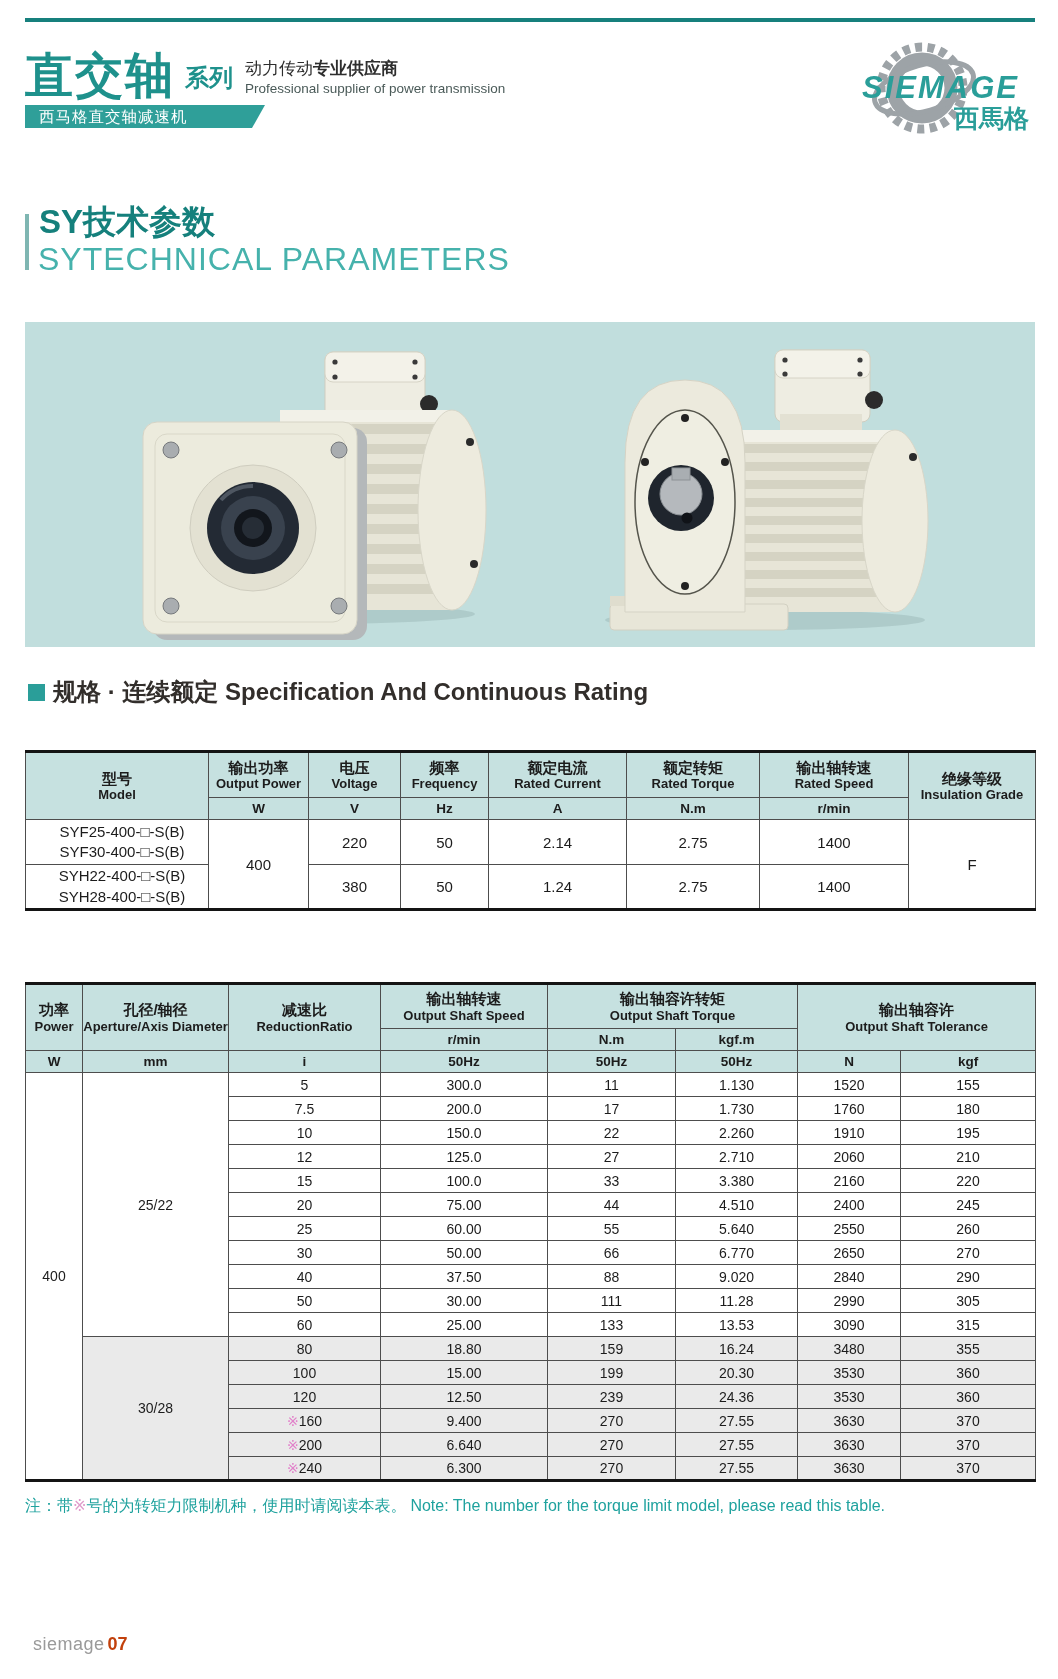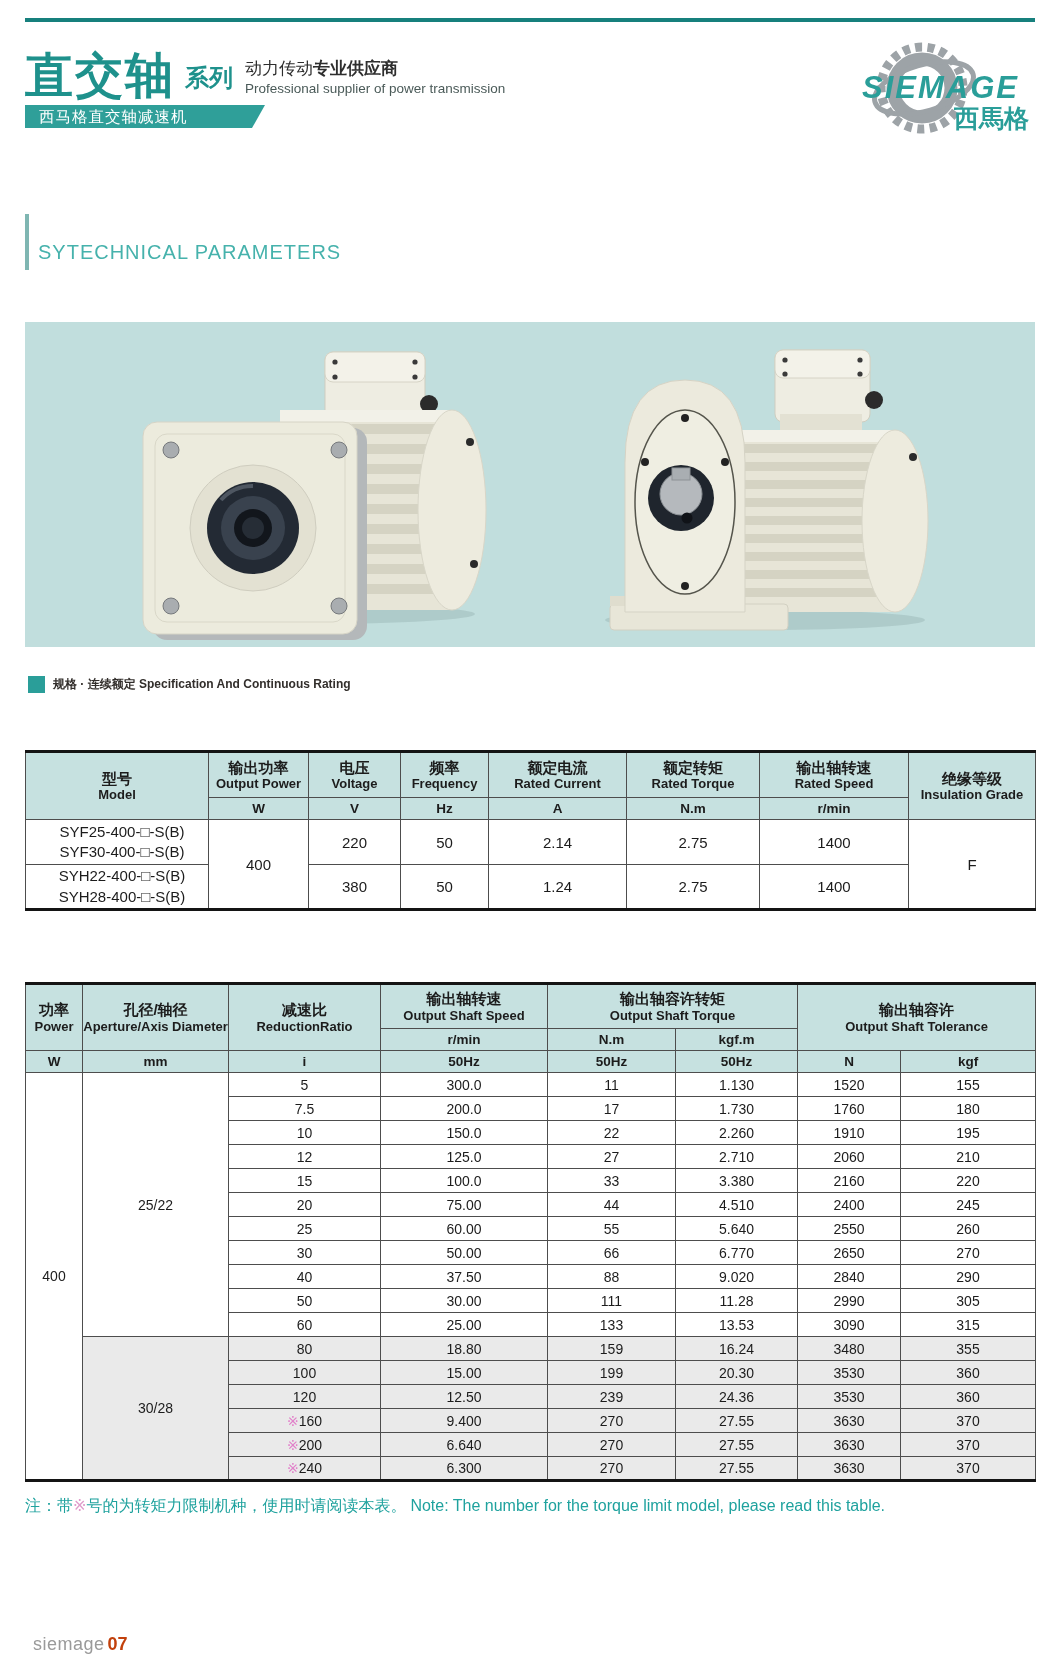--- a/index.html
+++ b/index.html
@@ -26,29 +26,29 @@
   .logo{left:848px;top:36px;width:200px;height:102px;}
   .logo svg{position:absolute;left:22px;top:0;}
   .logo .wordmark{position:absolute;left:14px;top:34px;font-size:31px;font-weight:bold;font-style:italic;
                   color:#2a9e99;letter-spacing:2px;white-space:nowrap;}
   .logo .logo-cn{position:absolute;left:106px;top:66px;font-size:25px;font-weight:bold;
                  font-family:"Liberation Serif","DejaVu Serif",serif;color:#2a9e99;white-space:nowrap;}
 
   
   .title-bar{left:25px;top:214px;width:4px;height:56px;background:#7fb6b2;}
   .title-cn{left:39px;top:200px;font-size:33px;font-weight:bold;color:#15807c;white-space:nowrap;}
-  .title-en{left:38px;top:241px;font-size:20px;color:#46b2ac;letter-spacing:1px;white-space:nowrap;}
+  .title-en{left:38px;top:241px;font-size:32px;color:#46b2ac;letter-spacing:1px;white-space:nowrap;}
 
   
   .panel{left:25px;top:322px;width:1010px;height:325px;background:#c1dedd;}
 
   
   .section-head{left:28px;top:676px;display:flex;align-items:center;}
   .section-square{width:17px;height:17px;background:#2a9e99;margin-right:8px;flex:none;}
-  .section-text{font-size:12px;font-weight:bold;color:#322e2b;white-space:nowrap;}
+  .section-text{font-size:24px;font-weight:bold;color:#322e2b;white-space:nowrap;}
 
   
   .spec{border-collapse:collapse;table-layout:fixed;width:1010px;background:#fff;
         border-top:3px solid #141414;border-bottom:3px solid #141414;}
   .spec th,.spec td{border:1px solid #4d4d4d;text-align:center;vertical-align:middle;color:#1c1c1c;padding:0;}
   .spec thead th{background:#c6e1e0;font-weight:bold;}
   .cn2{display:block;font-size:15px;line-height:1.3;}
   .en2{display:block;font-size:13px;line-height:1.15;font-weight:bold;}
   .unit-row th{font-size:13.5px;}
   .t1-wrap{left:25px;top:750px;border-radius:11px;}
@@ -103,20 +103,21 @@
         <circle cx="52" cy="52" r="29" stroke-width="13"></circle>
         <circle cx="52" cy="52" r="41" stroke-width="9" stroke-dasharray="7 5.4"></circle>
         <ellipse cx="54" cy="52" rx="51" ry="23" transform="rotate(-16 54 52)" stroke-width="5"></ellipse>
       </g>
     </svg>
     <div class="wordmark">SIEMAGE</div>
     <div class="logo-cn">西馬格</div>
   </div>
 
   <div class="abs title-bar"></div>
+  <div class="abs title-cn">SY技术参数</div>
   <div class="abs title-en">SYTECHNICAL PARAMETERS</div>
 
   <div class="abs panel">
     <svg width="1010" height="325" viewBox="0 0 1010 325">
 
       <g>
         <ellipse cx="285" cy="292" rx="165" ry="10" fill="rgba(70,95,95,0.15)"></ellipse>
 
         <rect x="300" y="30" width="100" height="78" rx="8" fill="#eeede2" stroke="#cfcdbf"></rect>
         <rect x="300" y="30" width="100" height="30" rx="8" fill="#f3f2e9" stroke="#d6d4c6"></rect>

